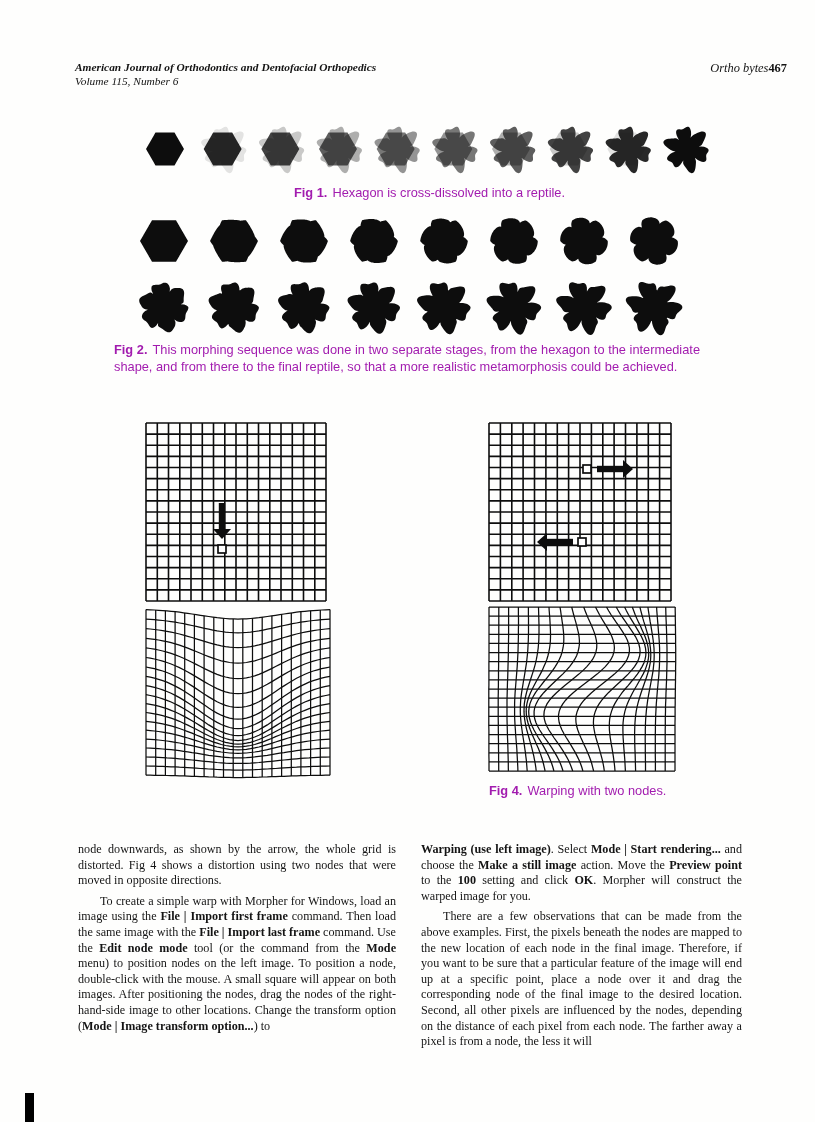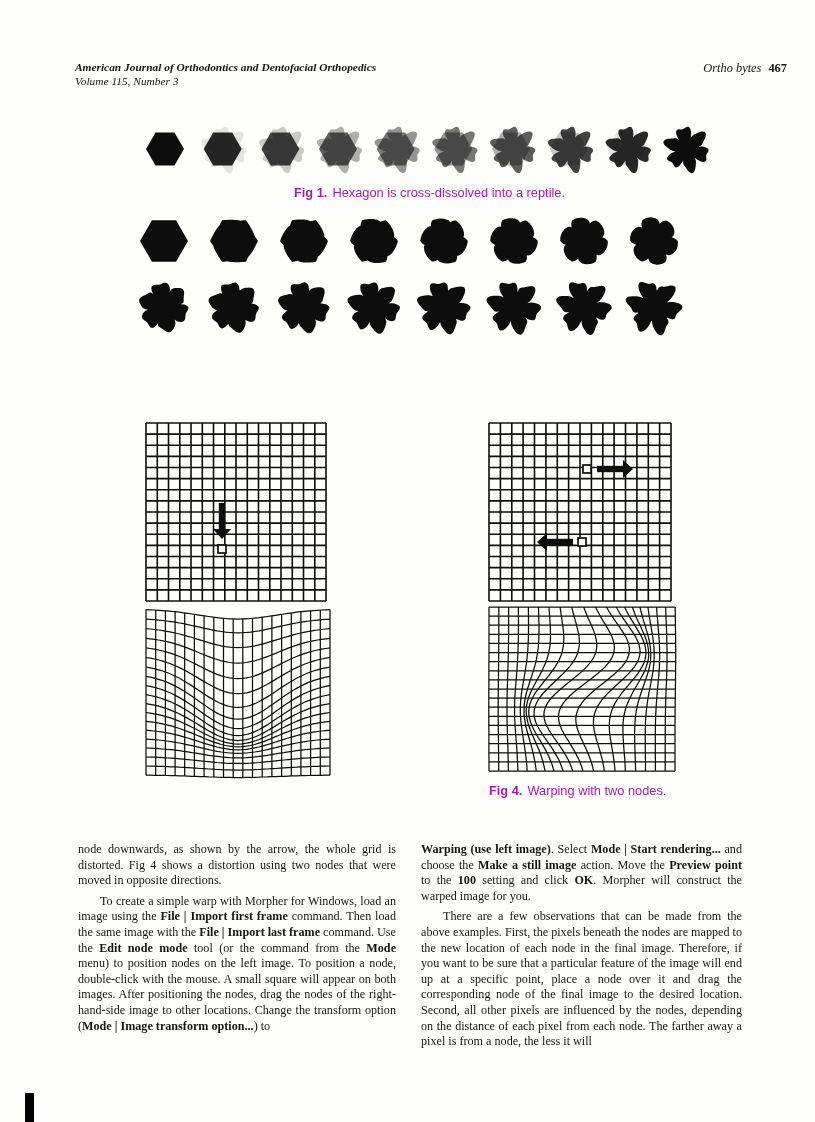--- a/index.html
+++ b/index.html
@@ -5,21 +5,21 @@
   html,body{margin:0;padding:0;background:#d8d8d8;}
   .page{position:relative;width:815px;height:1122px;margin:0 auto;background:#fefefd;
         font-family:"Liberation Serif",serif;color:#141414;overflow:hidden;padding-left:44px;}
   svg{overflow:visible;display:block;}
 
   
   .hdr-left{position:absolute;left:75px;top:60px;font-size:11.4px;line-height:14px;font-style:italic;}
   .hdr-left .l1{font-weight:700;}
   .hdr-right{position:absolute;right:72px;top:61px;font-size:12.4px;}
   .hdr-right .sec{font-style:italic;}
-  .hdr-right .pg{font-weight:700;margin-left:7px;}
+  .hdr-right .pg{font-weight:700;}
 
   
   .shapes-row{position:absolute;display:flex;align-items:center;}
   #fig1-shapes{left:142px;top:124px;gap:12px;}
   #fig2-row1{left:136px;top:212px;gap:14px;}
   #fig2-row2{left:136px;top:278px;gap:14px;}
 
   
   .caption{position:absolute;font-family:"Liberation Sans",sans-serif;font-size:12.8px;
            line-height:17px;color:#a21caf;}
@@ -46,21 +46,21 @@
 
   .scan-artifact{position:absolute;left:25px;top:1093px;width:9px;height:29px;background:#000;}
 </style>
 </head>
 <body>
 
 <div class="page">
 
   <div class="hdr-left">
     <div class="l1">American Journal of Orthodontics and Dentofacial Orthopedics</div>
-    <div class="l2">Volume 115, Number 3</div>
+    <div class="l2">Volume 115, Number 6</div>
   </div>
   <div class="hdr-right">
     <span class="sec">Ortho bytes</span><span class="pg">467</span>
   </div>
 
   <div id="fig1-shapes" class="shapes-row">
       <svg width="46" height="50" viewBox="0 0 46 50">
         <polygon points="42.00,25.00 41.55,25.78 41.12,26.52 40.71,27.24 40.31,27.93 39.92,28.60 39.55,29.25 39.18,29.88 38.82,30.51 38.46,31.12 38.11,31.73 37.77,32.33 37.42,32.93 37.08,33.53 36.73,34.12 36.39,34.72 36.04,35.33 35.68,35.95 35.32,36.57 34.95,37.21 34.58,37.86 34.19,38.53 33.79,39.22 33.38,39.93 32.95,40.68 32.50,41.45 31.60,41.45 30.74,41.45 29.92,41.45 29.12,41.45 28.35,41.45 27.59,41.45 26.86,41.45 26.14,41.45 25.43,41.45 24.73,41.45 24.04,41.45 23.34,41.45 22.66,41.45 21.96,41.45 21.27,41.45 20.57,41.45 19.86,41.45 19.14,41.45 18.41,41.45 17.65,41.45 16.88,41.45 16.08,41.45 15.26,41.45 14.40,41.45 13.50,41.45 13.05,40.68 12.62,39.93 12.21,39.22 11.81,38.53 11.42,37.86 11.05,37.21 10.68,36.57 10.32,35.95 9.96,35.33 9.61,34.72 9.27,34.12 8.92,33.53 8.58,32.93 8.23,32.33 7.89,31.73 7.54,31.12 7.18,30.51 6.82,29.88 6.45,29.25 6.08,28.60 5.69,27.93 5.29,27.24 4.88,26.52 4.45,25.78 4.00,25.00 4.45,24.22 4.88,23.48 5.29,22.76 5.69,22.07 6.08,21.40 6.45,20.75 6.82,20.12 7.18,19.49 7.54,18.88 7.89,18.27 8.23,17.67 8.58,17.07 8.92,16.47 9.27,15.88 9.61,15.28 9.96,14.67 10.32,14.05 10.68,13.43 11.05,12.79 11.42,12.14 11.81,11.47 12.21,10.78 12.62,10.07 13.05,9.32 13.50,8.55 14.40,8.55 15.26,8.55 16.08,8.55 16.88,8.55 17.65,8.55 18.41,8.55 19.14,8.55 19.86,8.55 20.57,8.55 21.27,8.55 21.96,8.55 22.66,8.55 23.34,8.55 24.04,8.55 24.73,8.55 25.43,8.55 26.14,8.55 26.86,8.55 27.59,8.55 28.35,8.55 29.12,8.55 29.92,8.55 30.74,8.55 31.60,8.55 32.50,8.55 32.95,9.32 33.38,10.07 33.79,10.78 34.19,11.47 34.58,12.14 34.95,12.79 35.32,13.43 35.68,14.05 36.04,14.67 36.39,15.28 36.73,15.88 37.08,16.47 37.42,17.07 37.77,17.67 38.11,18.27 38.46,18.88 38.82,19.49 39.18,20.12 39.55,20.75 39.92,21.40 40.31,22.07 40.71,22.76 41.12,23.48 41.55,24.22" fill="#0d0d0d" fill-opacity="1.00"></polygon>
       </svg>
       <svg width="46" height="50" viewBox="0 0 46 50">
@@ -148,20 +148,23 @@
       <svg width="56" height="58" viewBox="0 0 56 58">
         <polygon points="55.12,29.00 55.08,30.13 54.64,31.24 53.91,32.27 53.04,33.23 52.14,34.13 51.35,35.00 50.73,35.86 50.32,36.77 50.06,37.74 49.89,38.75 49.70,39.77 49.35,40.74 48.74,41.56 47.77,42.14 46.39,42.36 44.55,42.12 42.11,41.18 39.31,39.62 41.04,42.31 41.32,43.80 41.15,44.90 40.79,45.85 40.36,46.79 39.94,47.82 39.56,49.02 39.11,50.25 38.64,51.62 38.10,53.03 37.43,54.37 36.61,55.49 35.62,56.29 34.49,56.65 33.25,56.55 31.98,55.98 30.73,55.02 29.56,53.77 28.49,52.35 27.54,50.88 26.71,49.44 26.00,48.05 25.40,46.63 24.97,44.86 24.78,42.71 23.20,46.18 21.72,48.31 20.19,49.99 18.63,51.28 17.11,52.14 15.69,52.54 14.44,52.49 13.48,51.88 12.74,50.95 12.21,49.81 11.81,48.56 11.48,47.34 11.13,46.22 10.69,45.26 10.11,44.44 9.40,43.74 8.61,43.09 7.82,42.41 7.16,41.62 6.75,40.68 6.74,39.55 7.23,38.25 8.36,36.78 10.40,35.13 13.14,33.49 9.95,33.63 8.52,33.14 7.65,32.44 7.01,31.65 6.42,30.81 5.73,29.93 4.89,29.00 4.04,28.00 3.09,26.91 2.13,25.73 1.31,24.49 0.75,23.21 0.56,21.95 0.81,20.79 1.52,19.78 2.64,18.96 4.10,18.36 5.77,17.97 7.53,17.75 9.28,17.66 10.94,17.67 12.50,17.74 14.03,17.93 15.78,18.45 17.74,19.36 15.52,16.26 14.41,13.91 13.72,11.74 13.39,9.75 13.40,8.00 13.76,6.57 14.44,5.51 15.44,4.98 16.62,4.81 17.88,4.92 19.15,5.20 20.37,5.53 21.52,5.78 22.58,5.88 23.57,5.79 24.53,5.53 25.49,5.17 26.48,4.82 27.49,4.64 28.51,4.76 29.49,5.31 30.38,6.39 31.09,8.10 31.49,10.69 31.54,13.89 33.01,11.05 34.15,10.06 35.19,9.66 36.20,9.50 37.22,9.40 38.33,9.25 39.56,8.98 40.85,8.75 42.27,8.47 43.76,8.23 45.25,8.14 46.64,8.30 47.82,8.76 48.70,9.56 49.23,10.68 49.37,12.06 49.17,13.62 48.67,15.27 47.98,16.90 47.18,18.46 46.34,19.89 45.50,21.21 44.57,22.44 43.25,23.69 41.48,24.93 45.27,24.56 47.86,24.78 50.09,25.26 51.98,25.97 53.49,26.86 54.54,27.89" fill="#0d0d0d" fill-opacity="1"></polygon>
       </svg>
       <svg width="56" height="58" viewBox="0 0 56 58">
         <polygon points="55.73,29.00 55.64,30.16 55.13,31.28 54.31,32.32 53.34,33.29 52.35,34.18 51.47,35.03 50.79,35.88 50.31,36.77 50.01,37.72 49.80,38.70 49.54,39.69 49.11,40.61 48.38,41.34 47.26,41.79 45.65,41.82 43.43,41.23 39.88,39.25 41.08,41.28 41.85,43.14 41.87,44.41 41.55,45.38 41.08,46.24 40.58,47.10 40.11,48.08 39.68,49.24 39.25,50.52 38.79,51.94 38.26,53.40 37.59,54.77 36.75,55.92 35.73,56.70 34.57,57.01 33.31,56.83 32.01,56.14 30.74,55.04 29.55,53.62 28.48,52.03 27.55,50.36 26.76,48.71 26.10,47.06 25.60,45.23 25.48,42.21 24.33,44.65 22.93,47.16 21.46,49.14 19.90,50.77 18.32,52.03 16.78,52.84 15.36,53.17 14.13,53.02 13.17,52.36 12.46,51.36 11.97,50.12 11.62,48.80 11.34,47.50 11.04,46.32 10.65,45.30 10.11,44.44 9.45,43.71 8.70,43.02 7.97,42.31 7.39,41.48 7.12,40.48 7.29,39.28 8.07,37.87 9.69,36.25 13.18,34.16 10.82,34.19 8.83,33.92 7.72,33.31 7.04,32.55 6.53,31.71 6.04,30.84 5.42,29.95 4.63,29.00 3.74,27.98 2.74,26.88 1.74,25.68 0.89,24.41 0.32,23.12 0.15,21.85 0.45,20.68 1.25,19.68 2.49,18.90 4.08,18.35 5.90,18.03 7.82,17.90 9.72,17.93 11.55,18.07 13.31,18.33 15.15,18.81 17.82,20.21 16.28,17.99 14.80,15.53 13.83,13.26 13.19,11.10 12.90,9.11 12.96,7.36 13.38,5.97 14.13,4.98 15.18,4.48 16.41,4.37 17.72,4.55 19.04,4.92 20.31,5.33 21.48,5.66 22.56,5.82 23.57,5.79 24.54,5.58 25.51,5.27 26.49,5.00 27.50,4.91 28.50,5.18 29.45,5.93 30.28,7.31 30.88,9.52 30.94,13.59 32.10,11.53 33.32,9.94 34.41,9.28 35.41,9.07 36.39,9.05 37.39,9.06 38.47,8.97 39.68,8.76 41.01,8.50 42.47,8.18 44.00,7.92 45.53,7.81 46.94,7.97 48.12,8.45 48.98,9.30 49.44,10.49 49.50,11.96 49.18,13.61 48.55,15.35 47.70,17.07 46.72,18.71 45.69,20.22 44.59,21.61 43.25,22.96 40.70,24.58 43.39,24.35 46.27,24.31 48.72,24.60 50.90,25.13 52.78,25.87 54.26,26.80 55.25,27.86" fill="#0d0d0d" fill-opacity="1"></polygon>
       </svg>
       <svg width="56" height="58" viewBox="0 0 56 58">
         <polygon points="56.35,29.00 56.20,30.18 55.60,31.32 54.68,32.37 53.60,33.33 52.51,34.21 51.55,35.05 50.79,35.88 50.25,36.75 49.89,37.67 49.61,38.62 49.28,39.56 48.74,40.40 47.87,41.03 46.53,41.31 44.60,41.06 41.69,39.85 40.62,39.90 42.21,42.35 42.59,43.89 42.41,45.01 41.96,45.87 41.38,46.63 40.80,47.42 40.27,48.34 39.81,49.46 39.38,50.77 38.93,52.23 38.40,53.74 37.72,55.14 36.87,56.29 35.83,57.05 34.64,57.31 33.35,57.02 32.02,56.21 30.73,54.95 29.53,53.36 28.47,51.56 27.57,49.68 26.82,47.77 26.24,45.76 25.91,43.18 25.36,42.82 24.05,45.84 22.68,48.06 21.19,49.96 19.61,51.56 18.00,52.78 16.45,53.55 15.03,53.80 13.83,53.55 12.88,52.83 12.19,51.74 11.74,50.42 11.45,49.00 11.23,47.62 10.99,46.37 10.65,45.29 10.17,44.39 9.55,43.62 8.86,42.90 8.22,42.14 7.75,41.26 7.64,40.19 8.07,38.89 9.26,37.34 11.76,35.43 12.25,34.48 9.34,34.63 7.81,34.18 6.93,33.48 6.41,32.65 6.04,31.77 5.65,30.88 5.11,29.96 4.38,29.00 3.45,27.97 2.41,26.85 1.38,25.64 0.50,24.35 -0.07,23.03 -0.21,21.76 0.16,20.60 1.06,19.62 2.42,18.87 4.16,18.39 6.14,18.15 8.22,18.13 10.31,18.28 12.33,18.59 14.37,19.09 16.76,20.09 17.35,19.81 15.39,17.16 14.15,14.86 13.25,12.62 12.66,10.46 12.40,8.45 12.52,6.72 13.00,5.37 13.83,4.45 14.92,3.99 16.21,3.94 17.58,4.21 18.95,4.67 20.26,5.17 21.46,5.58 22.56,5.83 23.59,5.86 24.56,5.71 25.53,5.48 26.51,5.29 27.50,5.34 28.49,5.78 29.40,6.79 30.14,8.60 30.55,11.72 31.12,12.62 32.45,10.02 33.61,8.92 34.66,8.51 35.63,8.48 36.58,8.59 37.55,8.70 38.61,8.70 39.81,8.54 41.16,8.26 42.66,7.91 44.22,7.62 45.78,7.51 47.20,7.67 48.38,8.19 49.20,9.10 49.60,10.36 49.56,11.91 49.11,13.66 48.33,15.49 47.30,17.31 46.13,19.03 44.85,20.64 43.40,22.15 41.33,23.72 41.28,24.37 44.56,24.00 47.17,24.08 49.56,24.42 51.73,24.99 53.59,25.77 55.03,26.73 55.97,27.83" fill="#0d0d0d" fill-opacity="1"></polygon>
       </svg>
     </div>
+  <div id="fig2-caption" class="caption">
+    <span class="cap-label">Fig 2.</span><span>This morphing sequence was done in two separate stages, from the hexagon to the intermediate shape, and from there to the final reptile, so that a more realistic metamorphosis could be achieved.</span>
+  </div>
 
   <svg id="fig3-top" class="gridfig" width="180" height="178">
       <polyline points="0.0,0.0 0.0,4.0 0.0,8.1 0.0,12.1 0.0,16.2 0.0,20.2 0.0,24.3 0.0,28.3 0.0,32.4 0.0,36.4 0.0,40.5 0.0,44.5 0.0,48.5 0.0,52.6 0.0,56.6 0.0,60.7 0.0,64.7 0.0,68.8 0.0,72.8 0.0,76.9 0.0,80.9 0.0,85.0 0.0,89.0 0.0,93.0 0.0,97.1 0.0,101.1 0.0,105.2 0.0,109.2 0.0,113.3 0.0,117.3 0.0,121.4 0.0,125.4 0.0,129.5 0.0,133.5 0.0,137.5 0.0,141.6 0.0,145.6 0.0,149.7 0.0,153.7 0.0,157.8 0.0,161.8 0.0,165.9 0.0,169.9 0.0,174.0 0.0,178.0" fill="none" stroke="#0d0d0d" stroke-width="1.6"></polyline>
       <polyline points="11.3,0.0 11.3,4.0 11.3,8.1 11.3,12.1 11.3,16.2 11.3,20.2 11.3,24.3 11.3,28.3 11.3,32.4 11.3,36.4 11.3,40.5 11.3,44.5 11.3,48.5 11.3,52.6 11.3,56.6 11.3,60.7 11.3,64.7 11.3,68.8 11.3,72.8 11.3,76.9 11.3,80.9 11.3,85.0 11.3,89.0 11.3,93.0 11.3,97.1 11.3,101.1 11.3,105.2 11.3,109.2 11.3,113.3 11.3,117.3 11.3,121.4 11.3,125.4 11.3,129.5 11.3,133.5 11.3,137.5 11.3,141.6 11.3,145.6 11.3,149.7 11.3,153.7 11.3,157.8 11.3,161.8 11.3,165.9 11.3,169.9 11.3,174.0 11.3,178.0" fill="none" stroke="#0d0d0d" stroke-width="1.6"></polyline>
       <polyline points="22.5,0.0 22.5,4.0 22.5,8.1 22.5,12.1 22.5,16.2 22.5,20.2 22.5,24.3 22.5,28.3 22.5,32.4 22.5,36.4 22.5,40.5 22.5,44.5 22.5,48.5 22.5,52.6 22.5,56.6 22.5,60.7 22.5,64.7 22.5,68.8 22.5,72.8 22.5,76.9 22.5,80.9 22.5,85.0 22.5,89.0 22.5,93.0 22.5,97.1 22.5,101.1 22.5,105.2 22.5,109.2 22.5,113.3 22.5,117.3 22.5,121.4 22.5,125.4 22.5,129.5 22.5,133.5 22.5,137.5 22.5,141.6 22.5,145.6 22.5,149.7 22.5,153.7 22.5,157.8 22.5,161.8 22.5,165.9 22.5,169.9 22.5,174.0 22.5,178.0" fill="none" stroke="#0d0d0d" stroke-width="1.6"></polyline>
       <polyline points="33.8,0.0 33.8,4.0 33.8,8.1 33.8,12.1 33.8,16.2 33.8,20.2 33.8,24.3 33.8,28.3 33.8,32.4 33.8,36.4 33.8,40.5 33.8,44.5 33.8,48.5 33.8,52.6 33.8,56.6 33.8,60.7 33.8,64.7 33.8,68.8 33.8,72.8 33.8,76.9 33.8,80.9 33.8,85.0 33.8,89.0 33.8,93.0 33.8,97.1 33.8,101.1 33.8,105.2 33.8,109.2 33.8,113.3 33.8,117.3 33.8,121.4 33.8,125.4 33.8,129.5 33.8,133.5 33.8,137.5 33.8,141.6 33.8,145.6 33.8,149.7 33.8,153.7 33.8,157.8 33.8,161.8 33.8,165.9 33.8,169.9 33.8,174.0 33.8,178.0" fill="none" stroke="#0d0d0d" stroke-width="1.6"></polyline>
       <polyline points="45.0,0.0 45.0,4.0 45.0,8.1 45.0,12.1 45.0,16.2 45.0,20.2 45.0,24.3 45.0,28.3 45.0,32.4 45.0,36.4 45.0,40.5 45.0,44.5 45.0,48.5 45.0,52.6 45.0,56.6 45.0,60.7 45.0,64.7 45.0,68.8 45.0,72.8 45.0,76.9 45.0,80.9 45.0,85.0 45.0,89.0 45.0,93.0 45.0,97.1 45.0,101.1 45.0,105.2 45.0,109.2 45.0,113.3 45.0,117.3 45.0,121.4 45.0,125.4 45.0,129.5 45.0,133.5 45.0,137.5 45.0,141.6 45.0,145.6 45.0,149.7 45.0,153.7 45.0,157.8 45.0,161.8 45.0,165.9 45.0,169.9 45.0,174.0 45.0,178.0" fill="none" stroke="#0d0d0d" stroke-width="1.6"></polyline>
       <polyline points="56.3,0.0 56.3,4.0 56.3,8.1 56.3,12.1 56.3,16.2 56.3,20.2 56.3,24.3 56.3,28.3 56.3,32.4 56.3,36.4 56.3,40.5 56.3,44.5 56.3,48.5 56.3,52.6 56.3,56.6 56.3,60.7 56.3,64.7 56.3,68.8 56.3,72.8 56.3,76.9 56.3,80.9 56.3,85.0 56.3,89.0 56.3,93.0 56.3,97.1 56.3,101.1 56.3,105.2 56.3,109.2 56.3,113.3 56.3,117.3 56.3,121.4 56.3,125.4 56.3,129.5 56.3,133.5 56.3,137.5 56.3,141.6 56.3,145.6 56.3,149.7 56.3,153.7 56.3,157.8 56.3,161.8 56.3,165.9 56.3,169.9 56.3,174.0 56.3,178.0" fill="none" stroke="#0d0d0d" stroke-width="1.6"></polyline>
       <polyline points="67.5,0.0 67.5,4.0 67.5,8.1 67.5,12.1 67.5,16.2 67.5,20.2 67.5,24.3 67.5,28.3 67.5,32.4 67.5,36.4 67.5,40.5 67.5,44.5 67.5,48.5 67.5,52.6 67.5,56.6 67.5,60.7 67.5,64.7 67.5,68.8 67.5,72.8 67.5,76.9 67.5,80.9 67.5,85.0 67.5,89.0 67.5,93.0 67.5,97.1 67.5,101.1 67.5,105.2 67.5,109.2 67.5,113.3 67.5,117.3 67.5,121.4 67.5,125.4 67.5,129.5 67.5,133.5 67.5,137.5 67.5,141.6 67.5,145.6 67.5,149.7 67.5,153.7 67.5,157.8 67.5,161.8 67.5,165.9 67.5,169.9 67.5,174.0 67.5,178.0" fill="none" stroke="#0d0d0d" stroke-width="1.6"></polyline>
       <polyline points="78.8,0.0 78.8,4.0 78.8,8.1 78.8,12.1 78.8,16.2 78.8,20.2 78.8,24.3 78.8,28.3 78.8,32.4 78.8,36.4 78.8,40.5 78.8,44.5 78.8,48.5 78.8,52.6 78.8,56.6 78.8,60.7 78.8,64.7 78.8,68.8 78.8,72.8 78.8,76.9 78.8,80.9 78.8,85.0 78.8,89.0 78.8,93.0 78.8,97.1 78.8,101.1 78.8,105.2 78.8,109.2 78.8,113.3 78.8,117.3 78.8,121.4 78.8,125.4 78.8,129.5 78.8,133.5 78.8,137.5 78.8,141.6 78.8,145.6 78.8,149.7 78.8,153.7 78.8,157.8 78.8,161.8 78.8,165.9 78.8,169.9 78.8,174.0 78.8,178.0" fill="none" stroke="#0d0d0d" stroke-width="1.6"></polyline>

